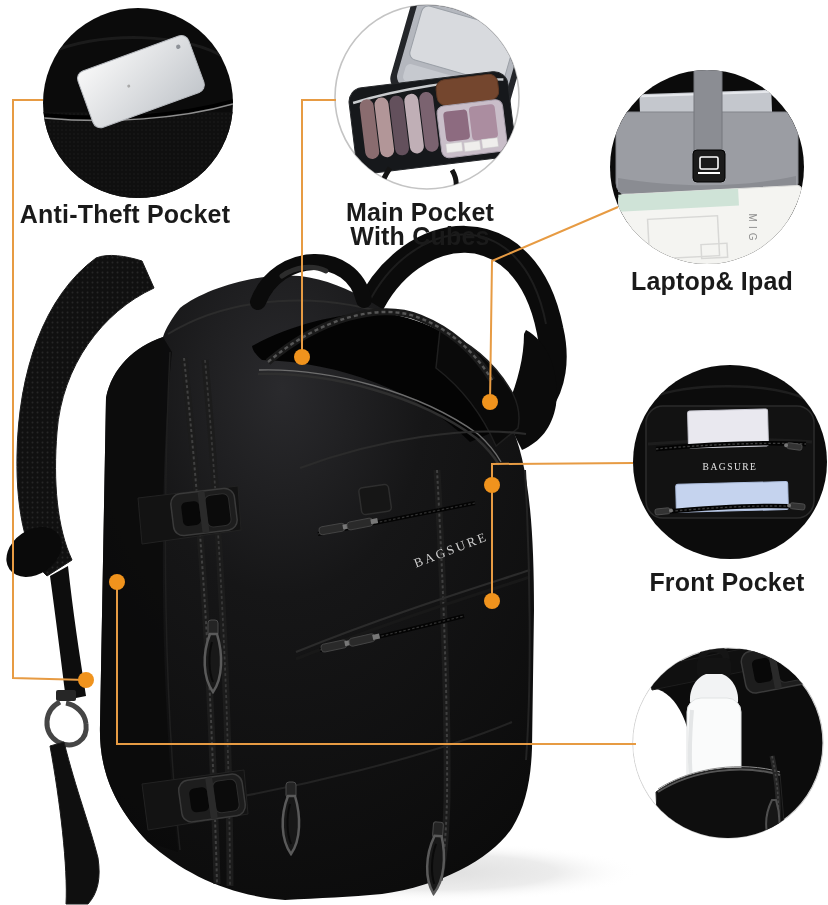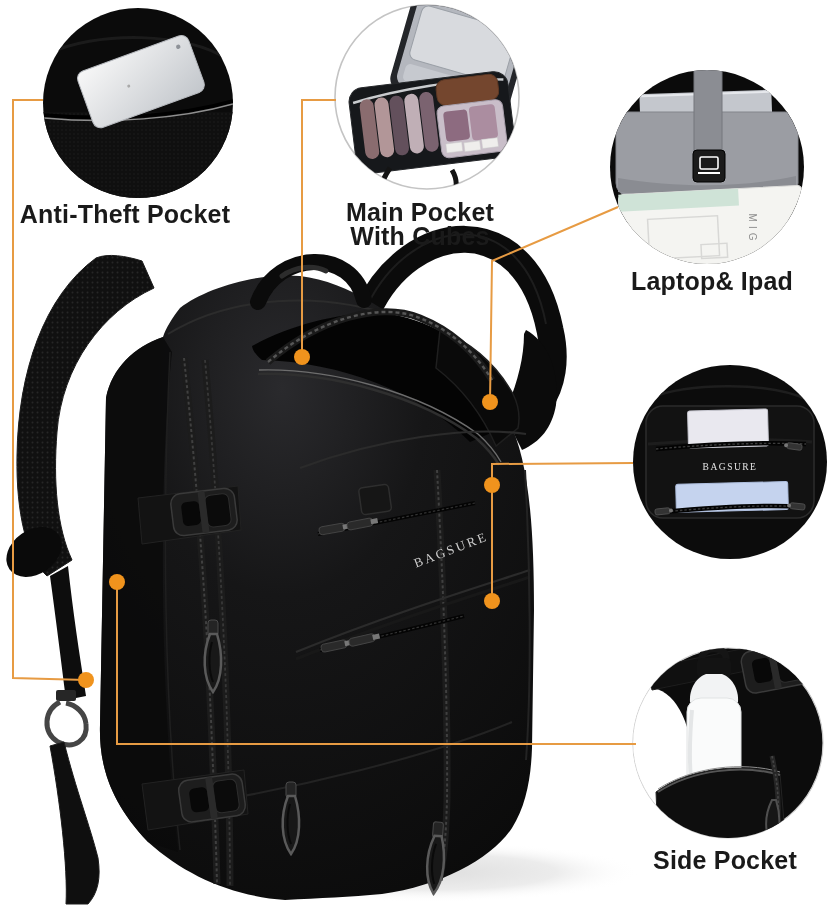--- a/index.html
+++ b/index.html
@@ -331,21 +331,21 @@
 
   <div class="feature-label" style="left:15px;top:202px;width:220px;">Anti-Theft Pocket</div>
 
   <div class="feature-label two-line" style="left:330px;top:200px;width:180px;">
     <div>Main Pocket</div>
     <div>With Cubes</div>
   </div>
 
   <div class="feature-label" style="left:612px;top:269px;width:200px;">Laptop&amp; Ipad</div>
 
-
-  <div class="feature-label" style="left:625px;top:848px;width:200px;">Side Pocket</div>
+  <div class="feature-label" style="left:627px;top:570px;width:200px;">Front Pocket</div>
+
 
   <div class="bag-logo">BAGSURE</div>
 
   <div class="inset-logo">BAGSURE</div>
 
   <div class="magazine-text">MIG</div>
 </div>
 
 </body></html>

